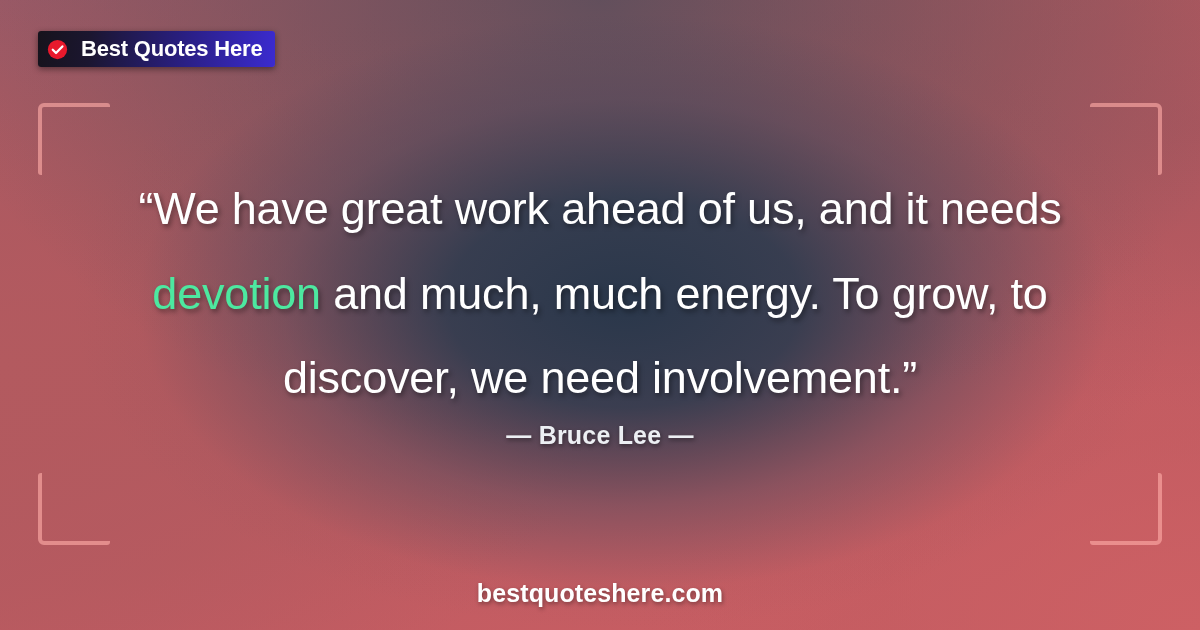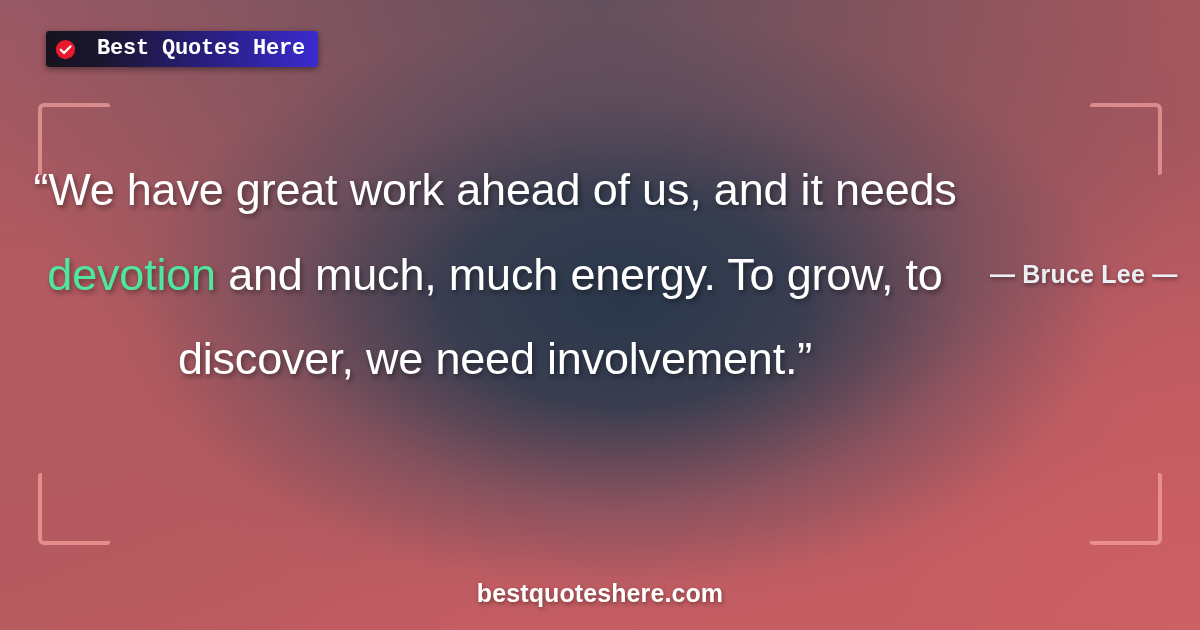--- a/index.html
+++ b/index.html
@@ -38,29 +38,28 @@
   }
   .corner.tl { top: 103px;  left: 38px;   border-top-width: 4px; border-left-width: 4px;  border-top-left-radius: 6px; }
   .corner.tr { top: 103px;  right: 38px;  border-top-width: 4px; border-right-width: 4px; border-top-right-radius: 6px; }
   .corner.bl { bottom: 85px; left: 38px;  border-bottom-width: 4px; border-left-width: 4px;  border-bottom-left-radius: 6px; }
   .corner.br { bottom: 85px; right: 38px; border-bottom-width: 4px; border-right-width: 4px; border-bottom-right-radius: 6px; }
 
   
   .badge {
     position: absolute;
     top: 31px;
-    left: 46px;
+    left: 38px;
     display: flex;
     align-items: center;
-    gap: 21px;
+    gap: 13px;
     padding: 7px 13px 7px 9px;
     border-radius: 3px;
     background: linear-gradient(95deg, #16131c 0%, #1b1630 22%, #2a1f84 62%, #3b2bd0 100%);
     box-shadow: 0 2px 6px rgba(0,0,0,0.45);
-    font-family: Liberation Mono, monospace;
   }
   .badge-check {
     flex: 0 0 auto;
     width: 21px;
     height: 21px;
     display: block;
   }
   .badge-text {
     font-size: 22px;
     font-weight: bold;
@@ -68,23 +67,23 @@
     letter-spacing: -0.2px;
     white-space: nowrap;
     line-height: 1;
   }
 
   
   .quote-wrap {
     position: absolute;
     left: 0;
     right: 0;
-    top: 148px;
+    top: 167px;
     display: flex;
-    flex-direction: row;
+    flex-direction: column;
     align-items: center;
   }
   .quote-text {
     width: 990px;
     margin: 0;
     text-align: center;
     font-size: 45px;
     font-weight: normal;
     line-height: 1.88;
     color: #ffffff;

